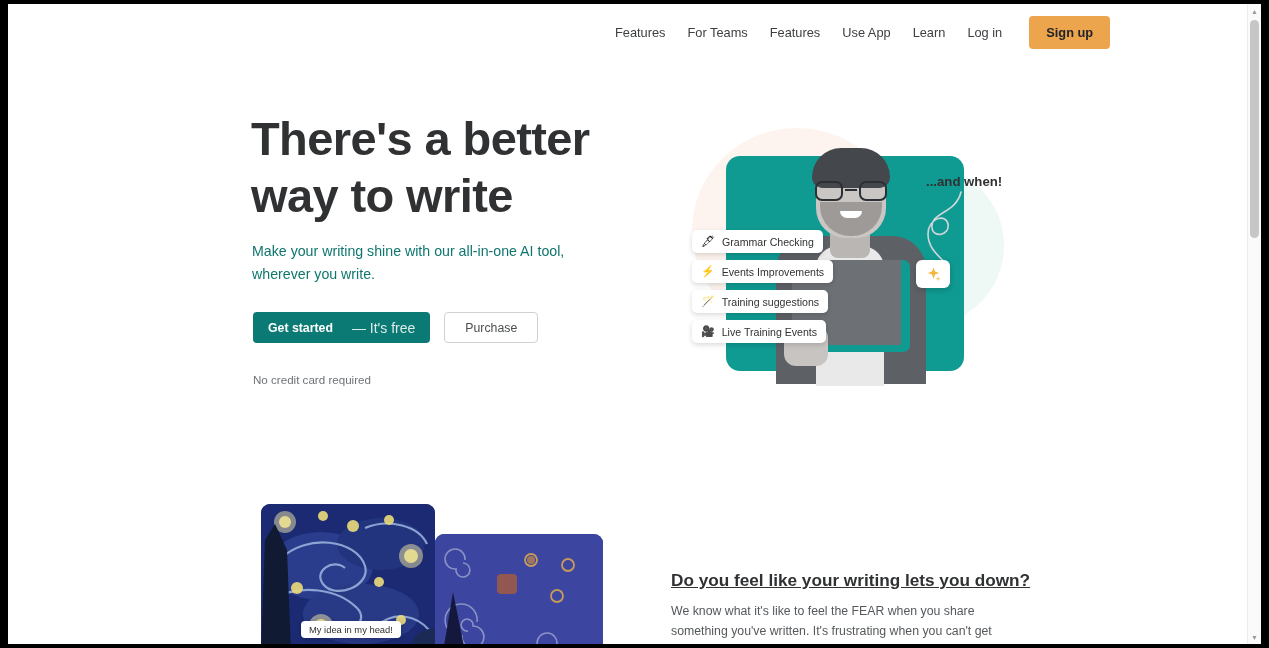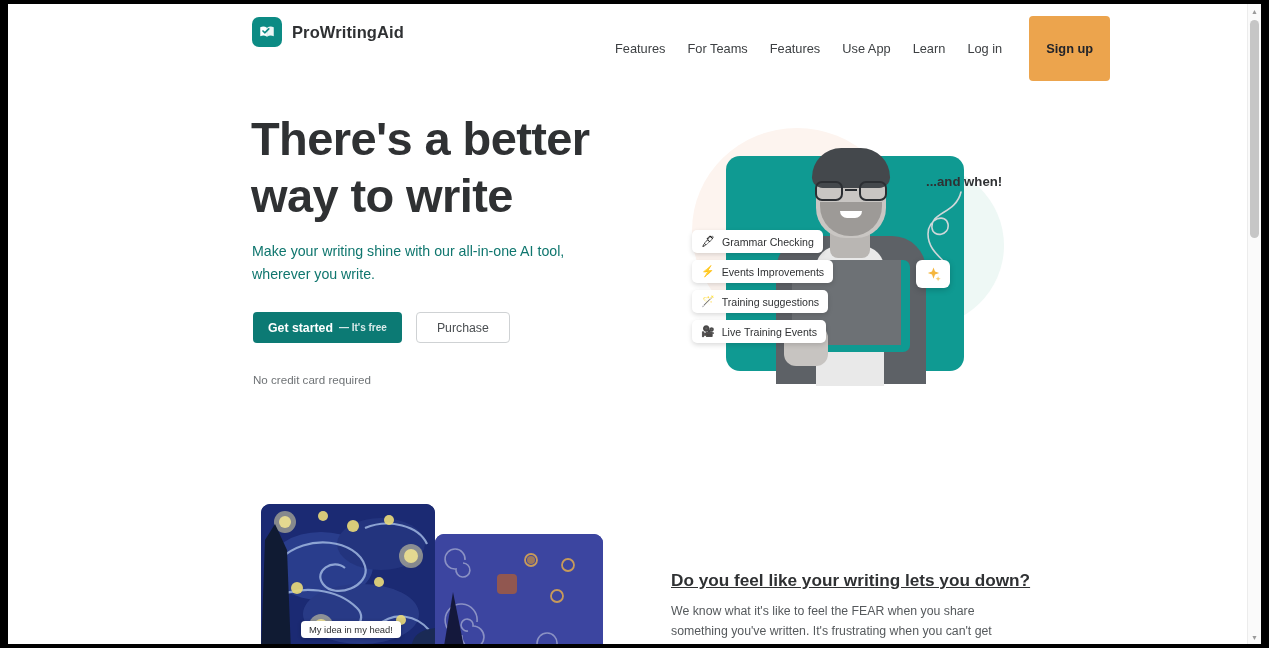--- a/index.html
+++ b/index.html
@@ -62,45 +62,45 @@
   .signup-btn {
     margin-left: 16px; background: #efa martin; }
   .signup-btn {
     margin-left: 16px;
     background: #eda košice; }
   .signup-btn {
     margin-left: 16px;
     background: #eca44d;
     color: #22242a !important;
     font-size: 12.8px; font-weight: 700;
-    padding: 25px 17px; border-radius: 4px; white-space: nowrap;
+    padding: 9px 17px; border-radius: 4px; white-space: nowrap;
   }
 
   
   .hero-title {
     position: absolute; left: 243px; top: 106px;
     width: 430px;
     font-size: 47px; line-height: 57px; font-weight: 700;
     color: #2f3133; letter-spacing: -.6px;
   }
   .hero-sub {
     position: absolute; left: 244px; top: 236px; width: 330px;
     font-size: 14.2px; line-height: 23px; color: #0f766e;
   }
   .cta-row {
     position: absolute; left: 245px; top: 308px;
     display: flex; align-items: center; gap: 14px;
   }
   .btn-primary {
     background: #0c7a74; color: #fff; border: none; border-radius: 4px;
     height: 31px; padding: 0 15px;
-    display: flex; align-items: center; gap: 6px; cursor: pointer;
+    display: flex; align-items: center; gap: 19px; cursor: pointer;
   }
   .btn-primary .lbl { font-size: 12.3px; font-weight: 700; }
-  .btn-primary .sub { font-size: 10px; opacity: .85; font-weight: bold; }
+  .btn-primary .sub { font-size: 14px; opacity: .85; }
   .btn-outline {
     background: #fff; color: #4b4f52; border: 1px solid #cfd2d4; border-radius: 4px;
     height: 31px; padding: 0 20px; font-size: 12.3px; cursor: pointer;
     display: flex; align-items: center;
   }
   .no-card {
     position: absolute; left: 245px; top: 369px;
     font-size: 11.6px; color: #6f7376;
   }
 
@@ -203,30 +203,20 @@
     font-size: 12.3px; line-height: 19.5px; color: #55595c;
   }
 </style>
 </head>
 <body>
 
 <div id="frame">
   <div id="viewport">
 
     <header>
-      <div class="brand">
-        <span class="logo-mark">
-          <svg width="18" height="18" viewBox="0 0 24 24">
-            <path d="M3 5.6c3.4-1.3 6.2-1.1 8.9.7v12c-2.7-1.8-5.5-2-8.9-.7V5.6z" fill="#ffffff"></path>
-            <path d="M21 5.6c-3.4-1.3-6.2-1.1-8.9.7v12c2.7-1.8 5.5-2 8.9-.7V5.6z" fill="#ffffff" opacity=".92"></path>
-            <path d="M6.6 10.6l2.4 2.5 5.4-5.3" stroke="#0c8b84" stroke-width="2.1" fill="none" stroke-linecap="round" stroke-linejoin="round"></path>
-          </svg>
-        </span>
-        <span class="brand-name">ProWritingAid</span>
-      </div>
 
       <nav>
         <a href="#">Features</a>
         <a href="#">For Teams</a>
         <a href="#">Features</a>
         <a href="#">Use App</a>
         <a href="#">Learn</a>
         <a href="#">Log in</a>
         <a href="#" class="signup-btn">Sign up</a>
       </nav>

